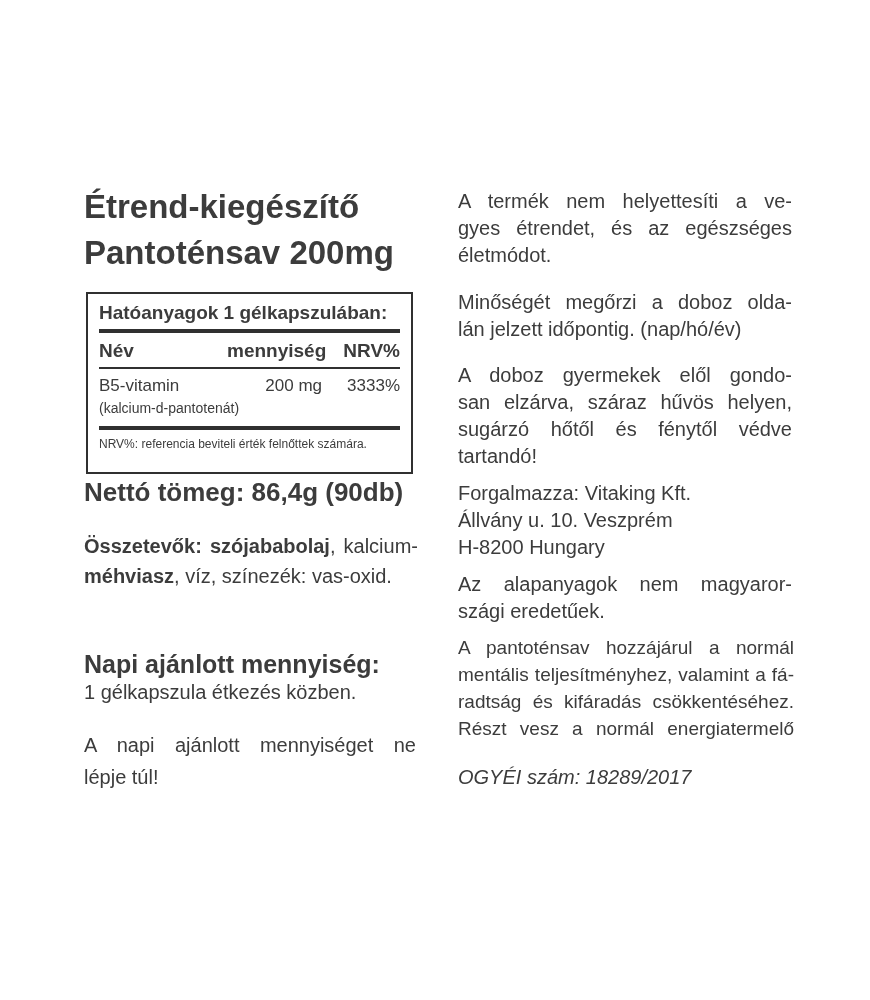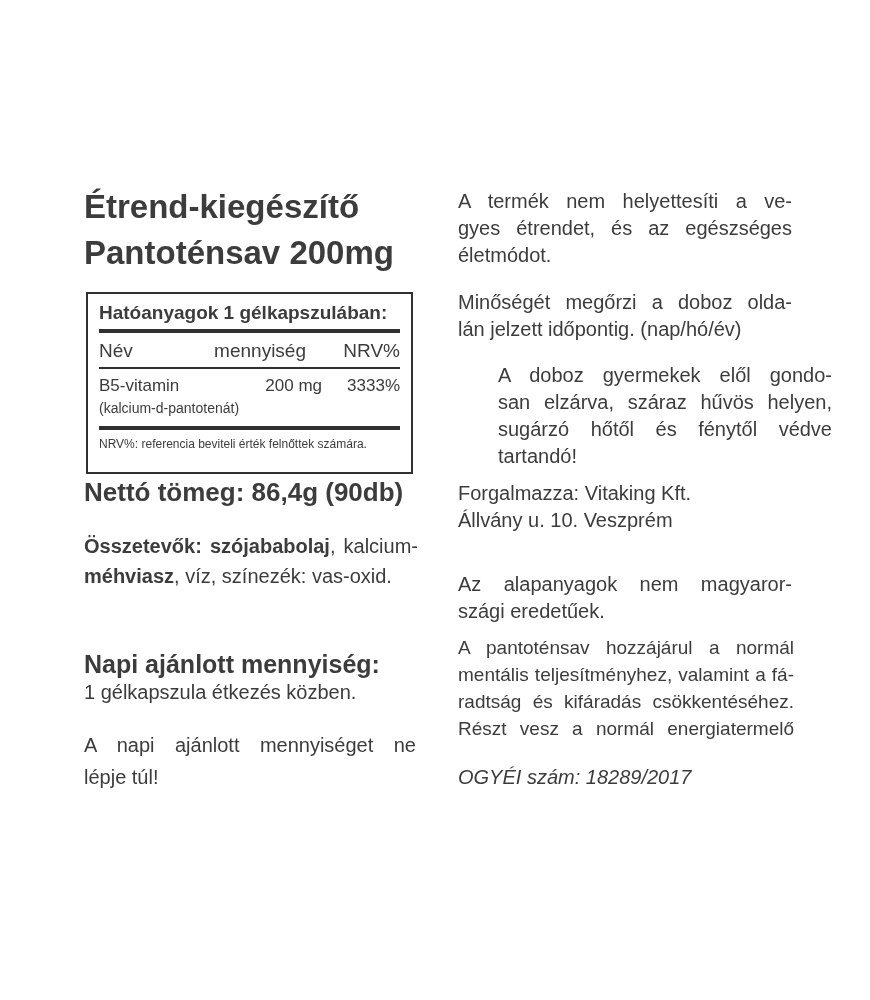--- a/index.html
+++ b/index.html
@@ -39,21 +39,21 @@
   .rule { background: var(--border); }
   .rule.thick { height: 4px; margin: 5px 0 6px 0; }
   .rule.thin  { height: 2px; margin: 5px 0 6px 0; }
   .rule.thick.above-foot { margin: 7px 0 5px 0; }
   .tbl-grid {
     display: grid;
     grid-template-columns: 1fr 95px 78px;
     align-items: baseline;
   }
   .tbl-grid .c2, .tbl-grid .c3 { text-align: right; }
-  .tbl-head { font-size: 19px; font-weight: 400; line-height: 23px; gap: 16px; }
+  .tbl-head { font-size: 19px; font-weight: 700; line-height: 23px; }
   .tbl-row  { font-size: 17px; line-height: 22px; }
   .tbl-sub  { font-size: 14px; line-height: 22px; }
   .tbl-foot { font-size: 12px; line-height: 15px; padding: 2px 0 3px 0; }
 
   .net-weight {
     left: 84px; top: 477px; width: 340px;
     font-size: 26px; font-weight: 700; line-height: 30px;
   }
   .ingredients {
     left: 84px; top: 531px; width: 334px;
@@ -69,21 +69,21 @@
   }
   .warning {
     left: 84px; top: 729px; width: 332px;
     font-size: 20px; line-height: 32px;
   }
 
   
   .rp { left: 458px; width: 334px; font-size: 20px; line-height: 27px; }
   .rp.p1 { top: 188px; }
   .rp.p2 { top: 289px; }
-  .rp.p3 { top: 362px; margin-left: 40px; }
+  .rp.p3 { top: 362px; }
   .rp.p4 { top: 480px; }
   .rp.p5 { top: 571px; }
   .rp.claims { top: 634px; width: 336px; font-size: 19px; line-height: 27px; }
   .rp.ogyei  { top: 764px; font-style: italic; line-height: 27px; }
 
   b, .bold { font-weight: 700; }
 </style>
 </head>
 <body>
 
@@ -144,20 +144,21 @@
   <div class="block rp p3">
       <div class="pline"><span>A doboz gyermekek elől gondo-</span></div>
       <div class="pline"><span>san elzárva, száraz hűvös helyen,</span></div>
       <div class="pline"><span>sugárzó hőtől és fénytől védve</span></div>
       <div class="pline-last"><span>tartandó!</span></div>
     </div>
 
   <div class="block rp p4">
       <div class="pline-last"><span>Forgalmazza: Vitaking Kft.</span></div>
       <div class="pline-last"><span>Állvány u. 10. Veszprém</span></div>
+      <div class="pline-last"><span>H-8200 Hungary</span></div>
     </div>
 
   <div class="block rp p5">
       <div class="pline"><span>Az alapanyagok nem magyaror-</span></div>
       <div class="pline-last"><span>szági eredetűek.</span></div>
     </div>
 
   <div class="block rp claims">
       <div class="pline"><span>A pantoténsav hozzájárul a normál</span></div>
       <div class="pline"><span>mentális teljesítményhez, valamint a fá-</span></div>

